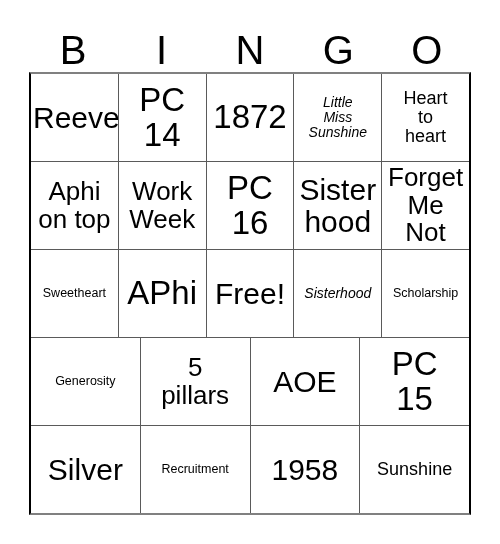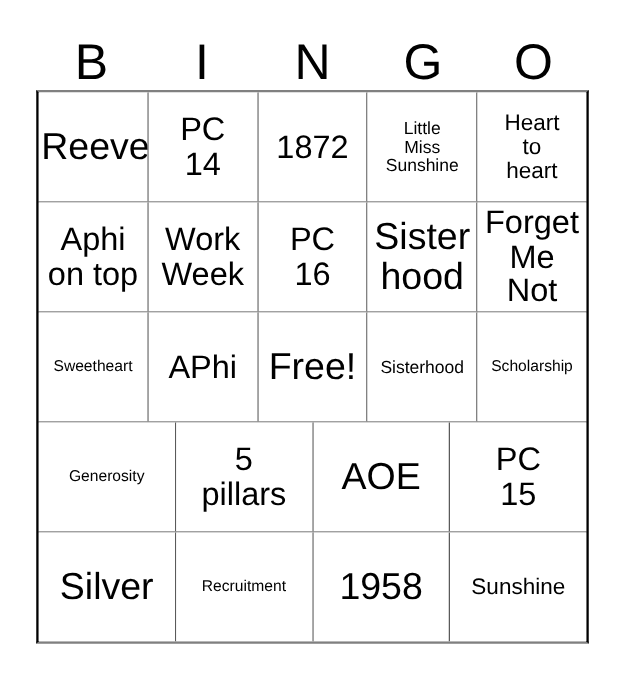--- a/index.html
+++ b/index.html
@@ -83,25 +83,25 @@
     border-right: none;
   }
   .cell-text {
     display: block;
     width: 100%;
     line-height: 1.06;
     white-space: pre-line;
     word-break: normal;
   }
   
-  .fs-xl  { font-size: 26px; }
+  .fs-xl  { font-size: 33px; }
   .fs-lg  { font-size: 30px; }
   .fs-md  { font-size: 26px; }
   .fs-sm  { font-size: 18px; text-align: center; }
-  .fs-xs  { font-size: 14px; }
+  .fs-xs  { font-size: 14px; font-style: italic; }
   .fs-xxs { font-size: 12.5px; }
 </style>
 </head>
 <body>
 
 <div id="card">
 
   <div id="header">
     <div class="header-cell">B</div>
     <div class="header-cell">I</div>

